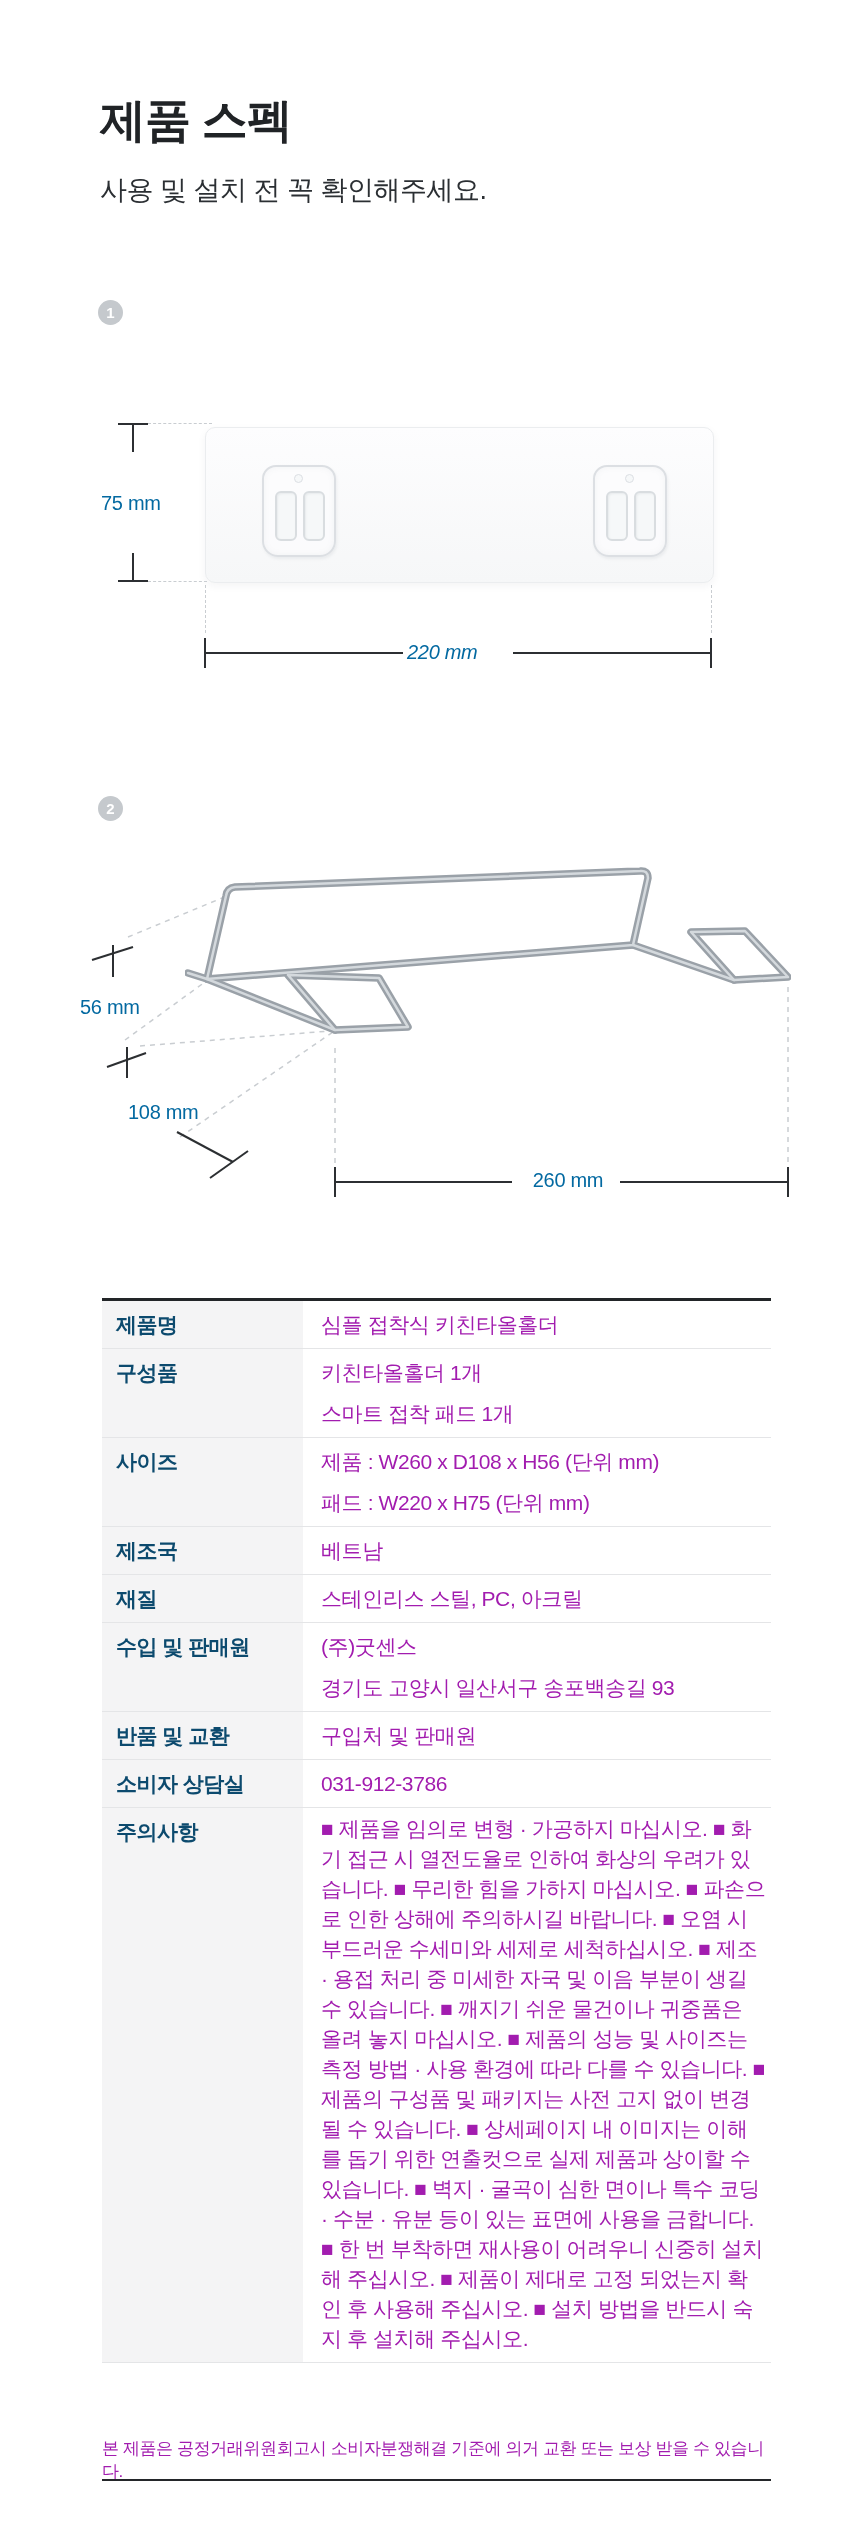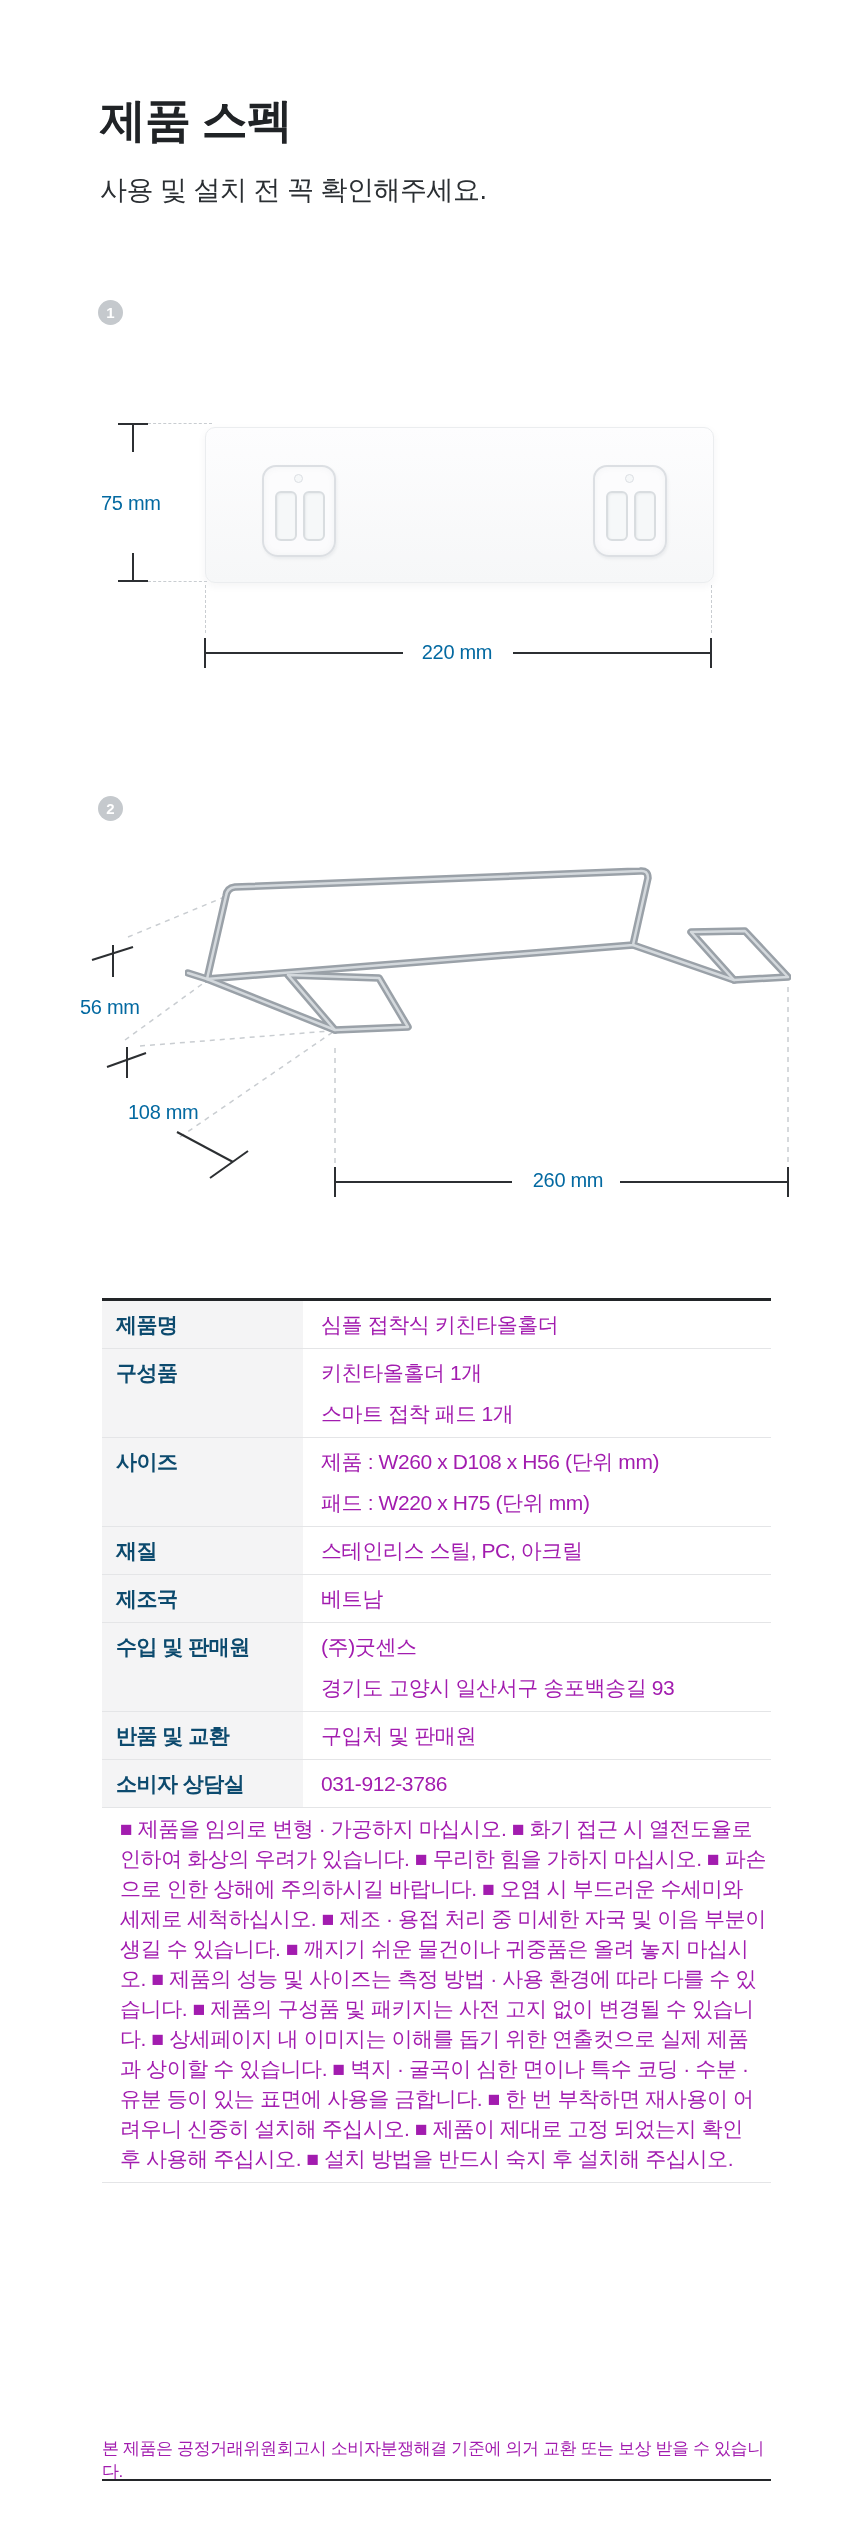--- a/index.html
+++ b/index.html
@@ -75,21 +75,21 @@
 <div class="abs dl" style="left:118px;top:580px;width:30px;height:2px;"></div>
 <div class="abs dashh" style="left:148px;top:423px;width:64px;"></div>
 <div class="abs dashh" style="left:148px;top:581px;width:59px;"></div>
 
 <div class="abs dashv" style="left:205px;top:585px;height:48px;"></div>
 <div class="abs dashv" style="left:711px;top:585px;height:48px;"></div>
 <div class="abs dl" style="left:204px;top:638px;width:2px;height:30px;"></div>
 <div class="abs dl" style="left:710px;top:638px;width:2px;height:30px;"></div>
 <div class="abs dl" style="left:206px;top:652px;width:197px;height:2px;"></div>
 <div class="abs dl" style="left:513px;top:652px;width:197px;height:2px;"></div>
-<div class="abs dim-label" style="left:407px;top:641px;width:100px;text-align:center;">220 mm</div>
+<div class="abs dim-label" style="left:407px;top:641px;width:100px;font-style:italic;">220 mm</div>
 
 <div class="abs badge" style="left:98px;top:796px;">
   <span>2</span>
 </div>
 
 <svg class="abs" style="left:60px;top:860px;" width="760" height="360" viewBox="0 0 760 360">
   <g stroke="#c9cdd1" stroke-width="1.5" stroke-dasharray="5 5" fill="none">
     <line x1="68" y1="77" x2="162" y2="38"></line>
     <line x1="65" y1="180" x2="145" y2="122"></line>
     <line x1="80" y1="186" x2="270" y2="171"></line>
@@ -158,30 +158,30 @@
 
   <div class="spec-row">
     <div class="spec-label">사이즈</div>
     <div class="spec-value">
         <div>제품 : W260 x D108 x H56 (단위 mm)</div>
         <div>패드 : W220 x H75 (단위 mm)</div>
       </div>
   </div>
 
   <div class="spec-row">
+    <div class="spec-label">제조국</div>
+    <div class="spec-value">
+        <div>베트남</div>
+      </div>
+  </div>
+
+  <div class="spec-row">
     <div class="spec-label">재질</div>
     <div class="spec-value">
         <div>스테인리스 스틸, PC, 아크릴</div>
-      </div>
-  </div>
-
-  <div class="spec-row">
-    <div class="spec-label">제조국</div>
-    <div class="spec-value">
-        <div>베트남</div>
       </div>
   </div>
 
   <div class="spec-row">
     <div class="spec-label">수입 및 판매원</div>
     <div class="spec-value">
         <div>(주)굿센스</div>
         <div>경기도 고양시 일산서구 송포백송길 93</div>
       </div>
   </div>
@@ -194,18 +194,19 @@
   </div>
 
   <div class="spec-row">
     <div class="spec-label">소비자 상담실</div>
     <div class="spec-value">
         <div>031-912-3786</div>
       </div>
   </div>
 
   <div class="spec-row">
+    <div class="spec-label">주의사항</div>
     <div class="spec-value notes">■ 제품을 임의로 변형 · 가공하지 마십시오. ■ 화기 접근 시 열전도율로 인하여 화상의 우려가 있습니다. ■ 무리한 힘을 가하지 마십시오. ■ 파손으로 인한 상해에 주의하시길 바랍니다. ■ 오염 시 부드러운 수세미와 세제로 세척하십시오. ■ 제조 · 용접 처리 중 미세한 자국 및 이음 부분이 생길 수 있습니다. ■ 깨지기 쉬운 물건이나 귀중품은 올려 놓지 마십시오. ■ 제품의 성능 및 사이즈는 측정 방법 · 사용 환경에 따라 다를 수 있습니다. ■ 제품의 구성품 및 패키지는 사전 고지 없이 변경될 수 있습니다. ■ 상세페이지 내 이미지는 이해를 돕기 위한 연출컷으로 실제 제품과 상이할 수 있습니다. ■ 벽지 · 굴곡이 심한 면이나 특수 코딩 · 수분 · 유분 등이 있는 표면에 사용을 금합니다. ■ 한 번 부착하면 재사용이 어려우니 신중히 설치해 주십시오. ■ 제품이 제대로 고정 되었는지 확인 후 사용해 주십시오. ■ 설치 방법을 반드시 숙지 후 설치해 주십시오.</div>
   </div>
 </div>
 
 <div class="abs footer-note">본 제품은 공정거래위원회고시 소비자분쟁해결 기준에 의거 교환 또는 보상 받을 수 있습니다.</div>
 <div class="abs footer-line"></div>
 
 </body></html>

